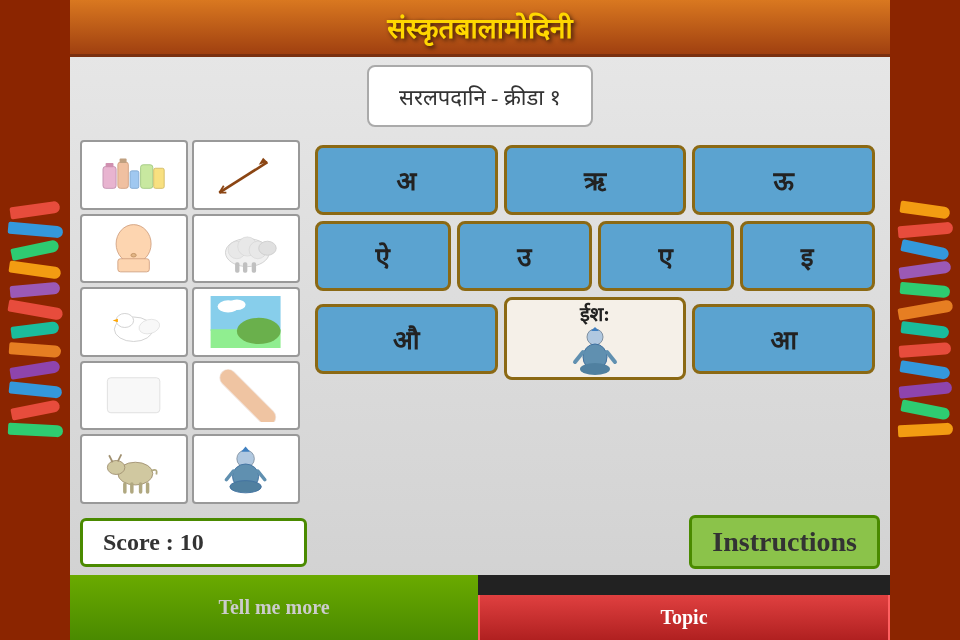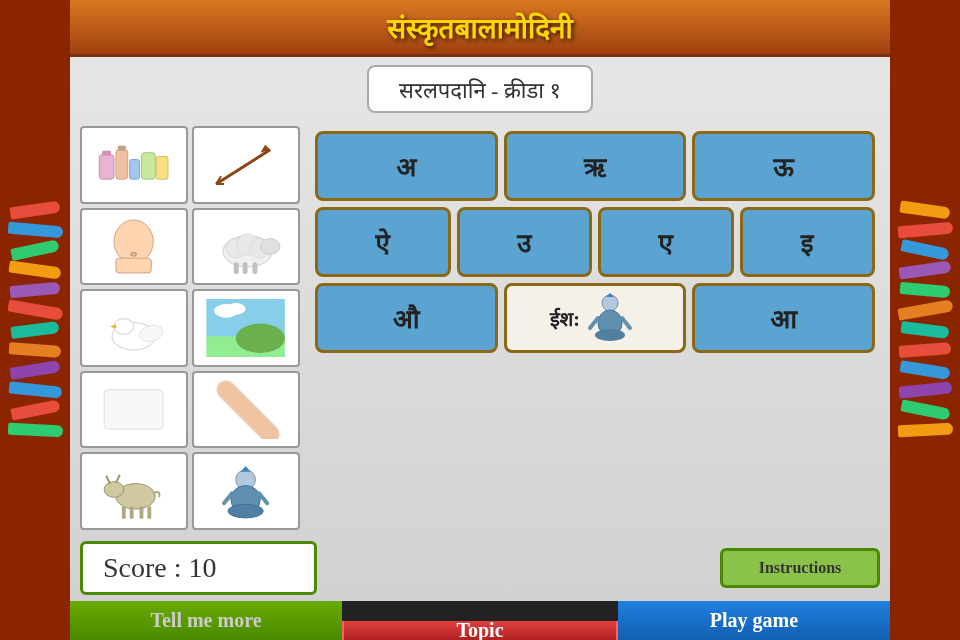--- a/index.html
+++ b/index.html
@@ -53,21 +53,21 @@
       text-shadow: 2px 2px 4px rgba(0,0,0,0.7);
       font-weight: bold;
     }
 
     
     .subtitle-banner {
       background: white;
       border: 2px solid #aaa;
       border-radius: 8px;
       margin: 8px auto;
-      padding: 7px 30px;
+      padding: 14px 30px;
       font-size: 22px;
       color: #333;
       display: inline-block;
     }
     .subtitle-container {
       text-align: center;
     }
 
     
     .game-area {
@@ -136,42 +136,42 @@
       display: flex;
       align-items: center;
       padding: 6px 10px;
       gap: 10px;
     }
     .score-box {
       background: white;
       border: 3px solid #4a8a00;
       border-radius: 6px;
       padding: 8px 20px;
-      font-size: 28px;
-      font-weight: normal;
+      font-size: 24px;
+      font-weight: bold;
       color: #333;
       flex: 1;
     }
     .instructions-box {
       background: #8BC34A;
       border: 3px solid #4a8a00;
       border-radius: 6px;
       padding: 8px 20px;
-      font-size: 16px;
+      font-size: 28px;
       font-weight: bold;
       color: #333;
       cursor: pointer;
       min-width: 160px;
       text-align: center;
     }
 
     
     .bottom-nav {
       display: flex;
-      height: 39px;
+      height: 65px;
       background: #222;
       text-align: right;
     }
     .nav-btn {
       flex: 1;
       display: flex;
       align-items: center;
       justify-content: center;
       font-size: 20px;
       font-weight: bold;
@@ -222,21 +222,21 @@
 
     
     .cell-svg {
       width: 80%;
       height: 80%;
     }
 
     
     .tile-img-content {
       display: flex;
-      flex-direction: row;
+      flex-direction: column;
       align-items: center;
       justify-content: space-between;
       font-size: 18px;
     }
   </style>
 </head>
 <body>
 
 <div class="pencil-border-left">
   <div class="pencil-container">
@@ -465,15 +465,14 @@
 
   <div class="bottom-bar">
     <div class="score-box">Score : 10</div>
     <div style="flex:2;"></div>
     <div class="instructions-box">Instructions</div>
   </div>
 
   <div class="bottom-nav">
     <div class="nav-btn tell-more">Tell me more</div>
     <div class="nav-btn topic">Topic</div>
-    <div class="nav-btn play-game">Play game</div>
   </div>
 </div>
 
 </body></html>

